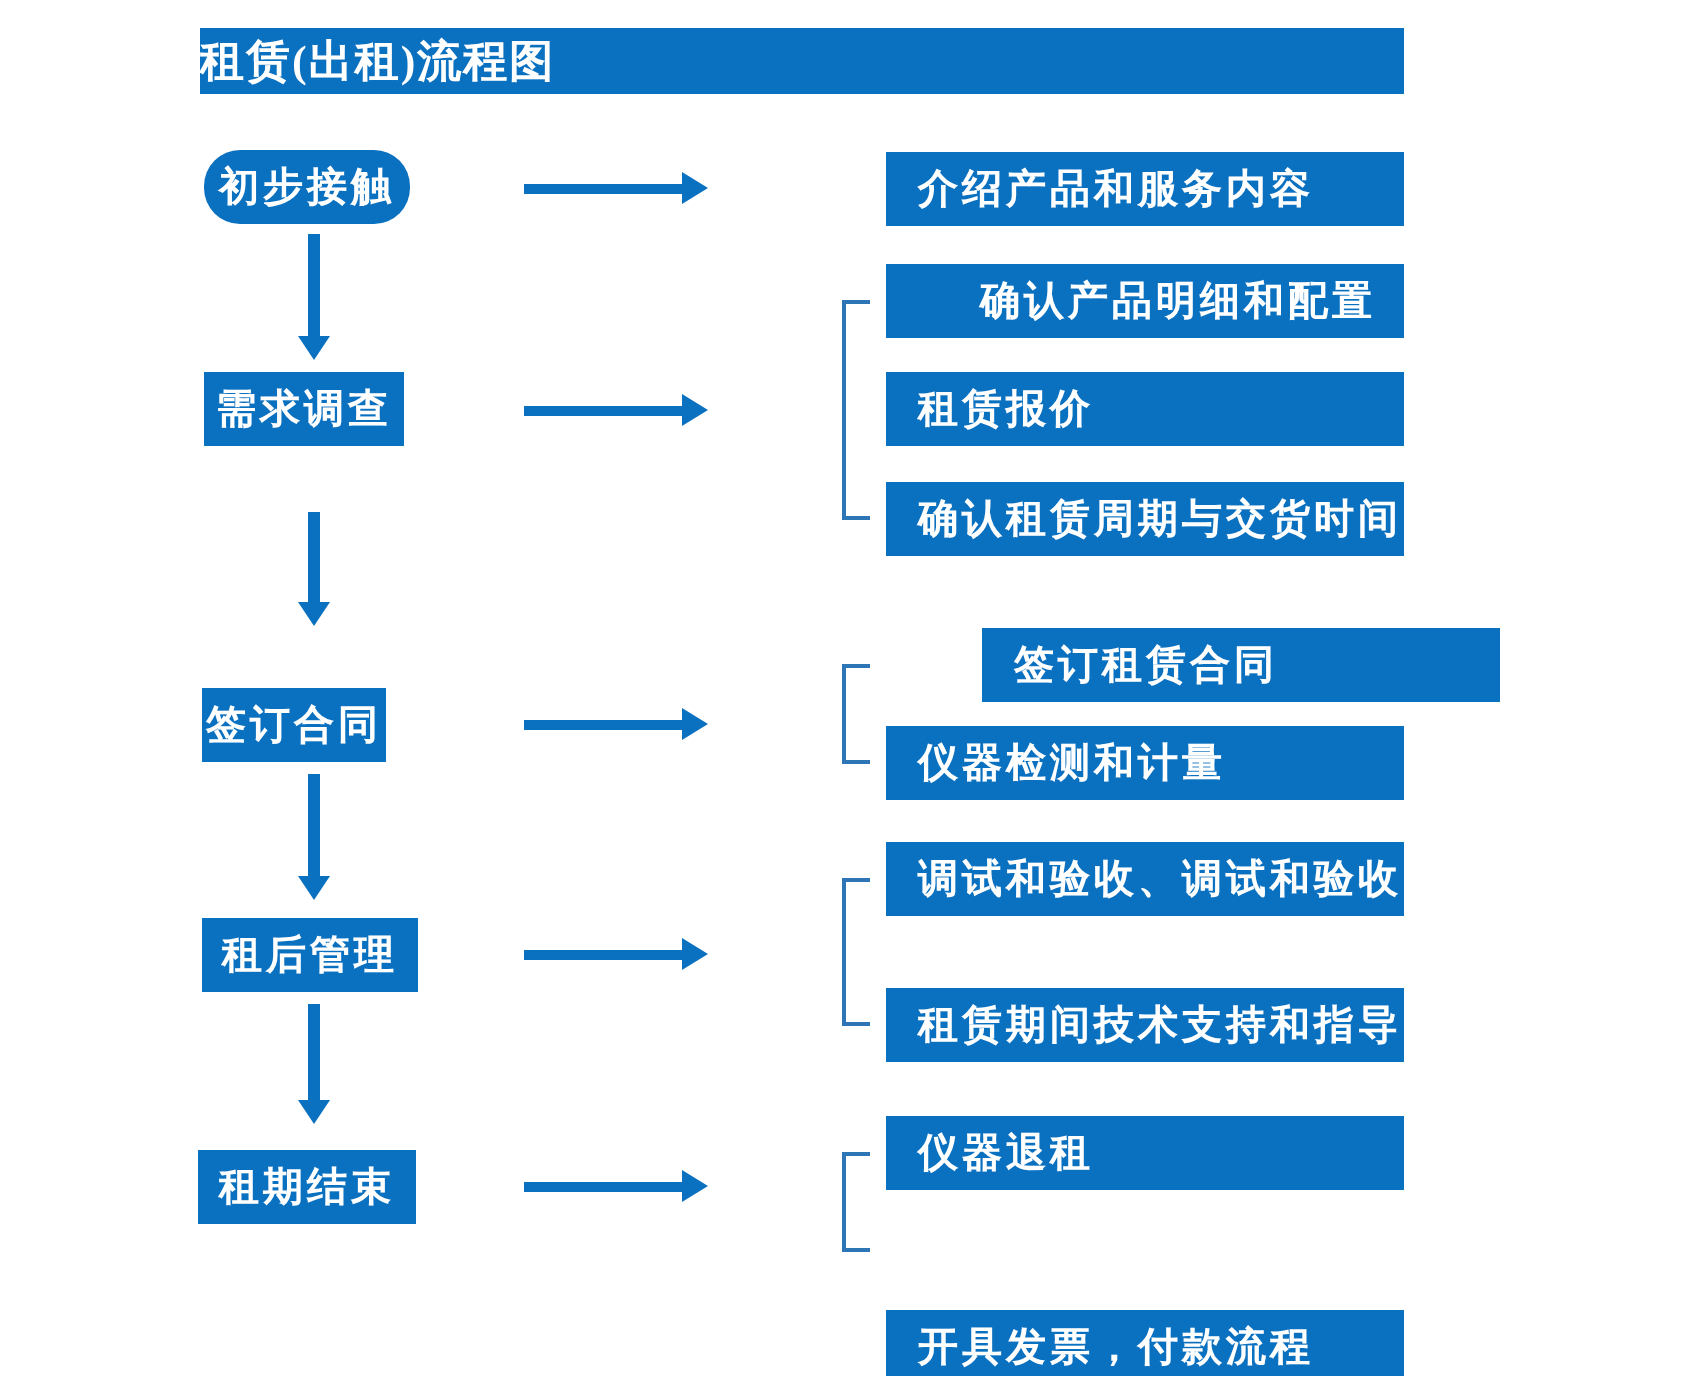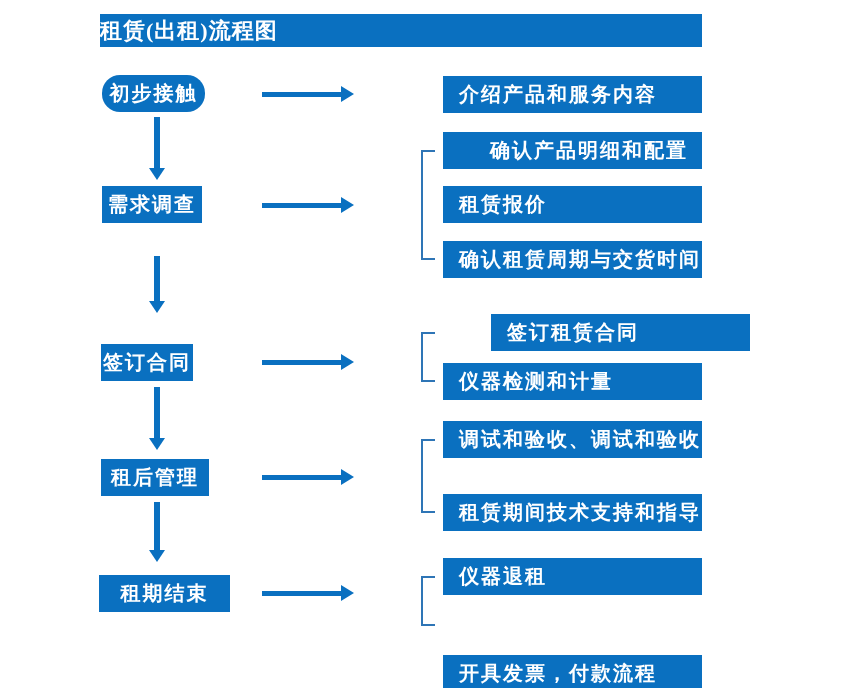--- a/index.html
+++ b/index.html
@@ -74,21 +74,21 @@
       <div class="box left-box" style="left: 101px; top: 344px; width: 92px;">签订合同</div>
       <div class="h-arrow" style="left: 262px; top: 354px;"></div>
       <div class="box right-box" style="left: 443px; top: 314px; margin-left: 48px;">签订租赁合同</div>
       <div class="box right-box" style="left: 443px; top: 363px;">仪器检测和计量</div>
       <div class="bracket" style="left: 421px; top: 332px; height: 50px;"></div>
       <div class="box left-box" style="left: 101px; top: 459px; width: 108px;">租后管理</div>
       <div class="h-arrow" style="left: 262px; top: 469px;"></div>
       <div class="box right-box" style="left: 443px; top: 421px;">调试和验收、调试和验收</div>
       <div class="box right-box" style="left: 443px; top: 494px;">租赁期间技术支持和指导</div>
       <div class="bracket" style="left: 421px; top: 439px; height: 74px;"></div>
-      <div class="box left-box" style="left: 99px; top: 575px; width: 131px;">租期结束</div>
+      <div class="box left-box" style="left: 99px; top: 575px; width: 109px;">租期结束</div>
       <div class="h-arrow" style="left: 262px; top: 585px;"></div>
       <div class="box right-box" style="left: 443px; top: 558px;">仪器退租</div>
       <div class="box right-box" style="left: 443px; top: 607px; margin-top: 48px;">开具发票，付款流程</div>
       <div class="bracket" style="left: 421px; top: 576px; height: 50px;"></div>
       <div class="v-arrow" style="left: 149px; top: 117px; height: 63px;"></div>
       <div class="v-arrow" style="left: 149px; top: 256px; height: 57px;"></div>
       <div class="v-arrow" style="left: 149px; top: 387px; height: 63px;"></div>
       <div class="v-arrow" style="left: 149px; top: 502px; height: 60px;"></div>
     </div>
 </div>

